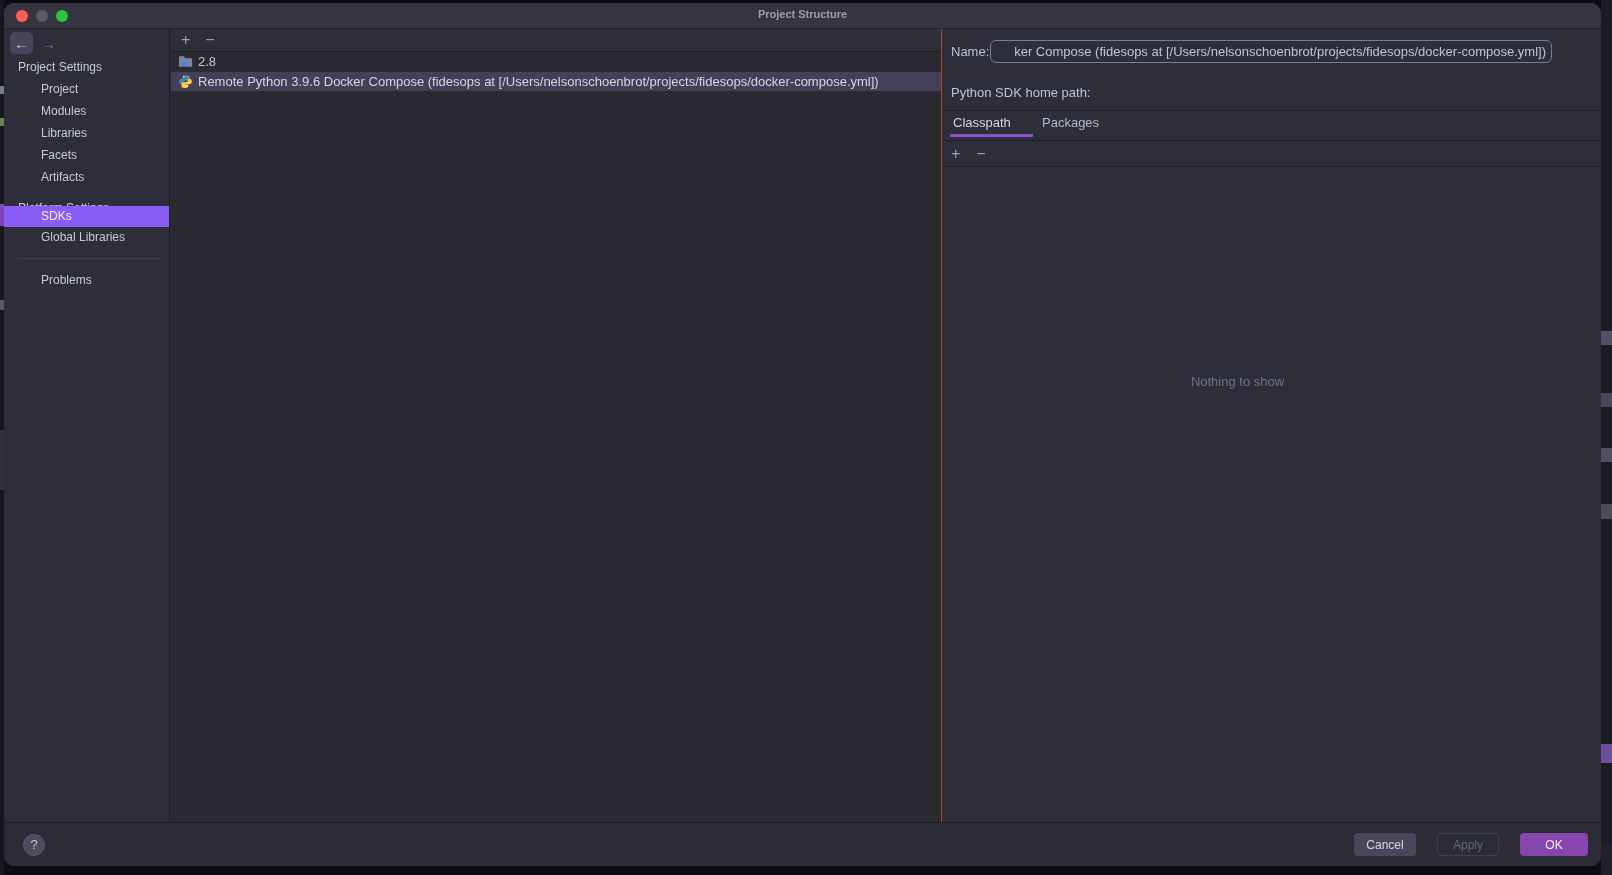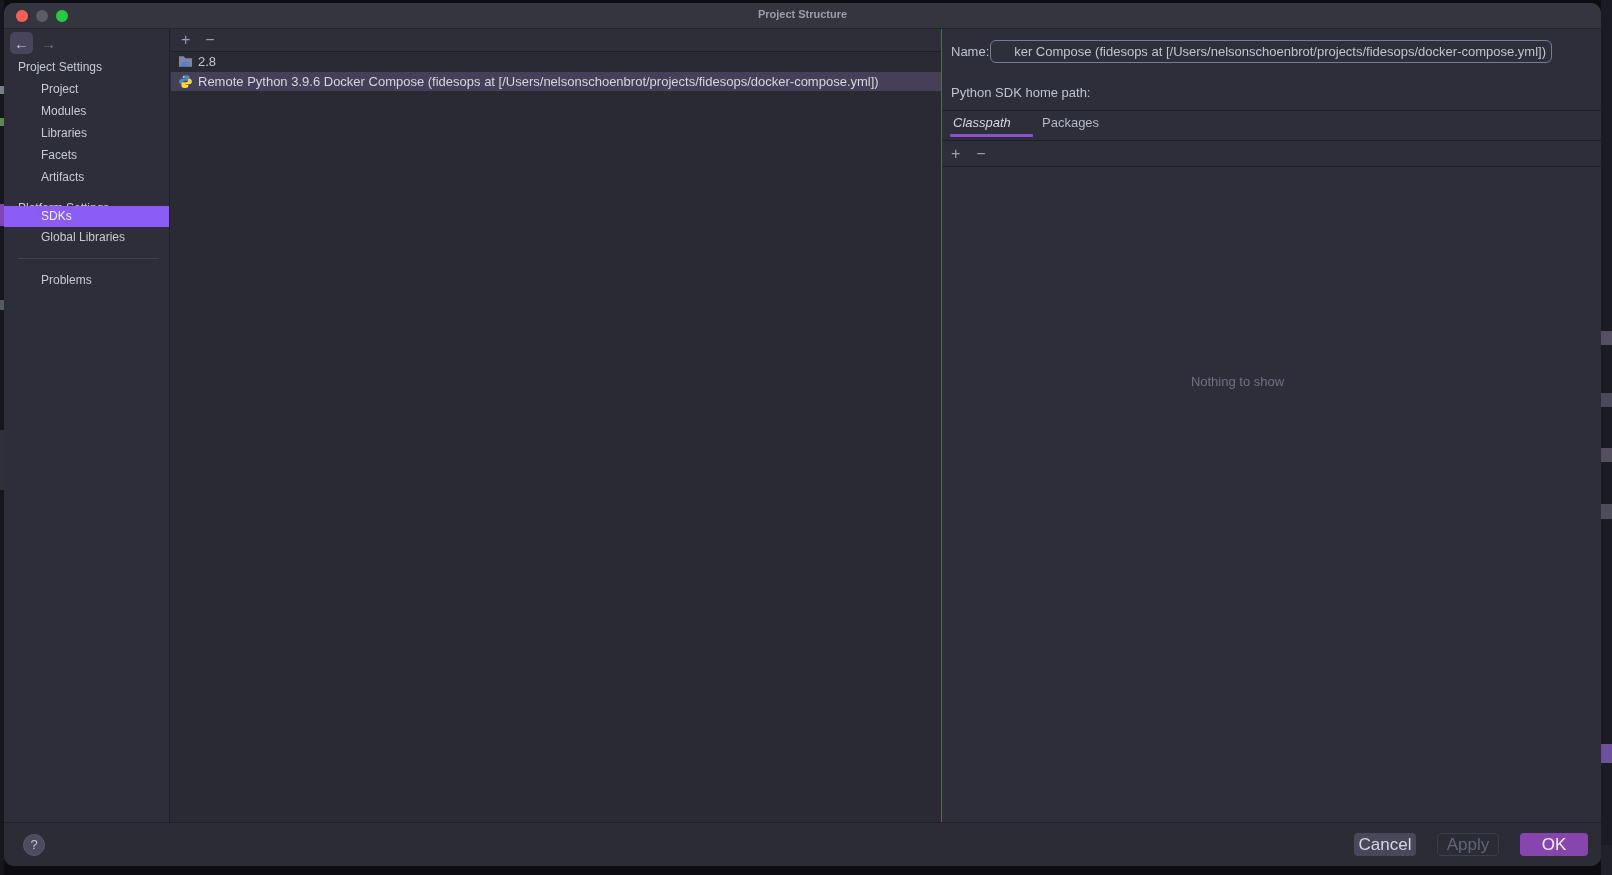--- a/index.html
+++ b/index.html
@@ -57,38 +57,38 @@
   .right { position:absolute; left:937px; top:0; width:660px; height:100%;
            background:#2d2e39; border-left:1px solid #c2410c; }
   .flabel { position:absolute; font-size:13px; color:#bec3d4; white-space:nowrap; }
   .field { position:absolute; height:23px; background:#2e2f3d; border:1px solid #5d617b;
            border-radius:6px; display:flex; align-items:center; justify-content:flex-end;
            overflow:hidden; font-size:13px; color:#c0c4d2; padding:0 5px; white-space:nowrap; }
   .field.focused { border-color:#767b9c; }
   .field .folder { flex:0 0 auto; margin-left:6px; }
   .divh { position:absolute; left:0; width:100%; height:1px; background:#1f2028; }
   .tab { position:absolute; top:86px; font-size:13px; }
-  .tab.sel { color:#d3d5e0;font-style:italic; }
+  .tab.sel { color:#d3d5e0; }
   .tab.idle { color:#b4b7c5; }
   .tab-underline { position:absolute; left:8px; top:105px; width:83px; height:3px;
                    background:#8b4fd0; border-radius:1px; }
   .toolbar2 { position:absolute; left:0; top:112px; width:100%; height:25px;
               display:flex; align-items:center; padding-left:9px; gap:16px; }
   .empty-msg { position:absolute; left:0; top:345px; width:100%; padding-right:68px;
                text-align:center; font-size:13px; color:#6f7285; }
 
   
   .footer { position:absolute; left:0; bottom:0; width:100%; height:44px;
             background:#2b2c36; border-top:1px solid #1f2028;
             display:flex; align-items:center; }
   .help { width:22px; height:22px; margin-left:19px; border-radius:50%;
           background:#4d4c5f; border:1px solid #5a596d; color:#c2c5d2;
           font-size:13px; display:flex; align-items:center; justify-content:center; }
   .btns { margin-left:auto; display:flex; gap:21px; margin-right:13px; }
-  .btn { height:23px; border-radius:4px; font-size:17px;
+  .btn { height:23px; border-radius:4px; font-size:12px;
          display:flex; align-items:center; justify-content:center;
          font-family:"Liberation Sans", sans-serif; }
   .btn.cancel { width:62px; background:#48485a; color:#d6d7e0; }
   .btn.apply  { width:62px; background:transparent; border:1px solid #3e3f4e; color:#62657a; }
   .btn.ok     { width:68px; background:#8746ad; color:#f4eefc; }
 </style>
 </head>
 <body>
 
 <div class="bg-strip bg-left">

